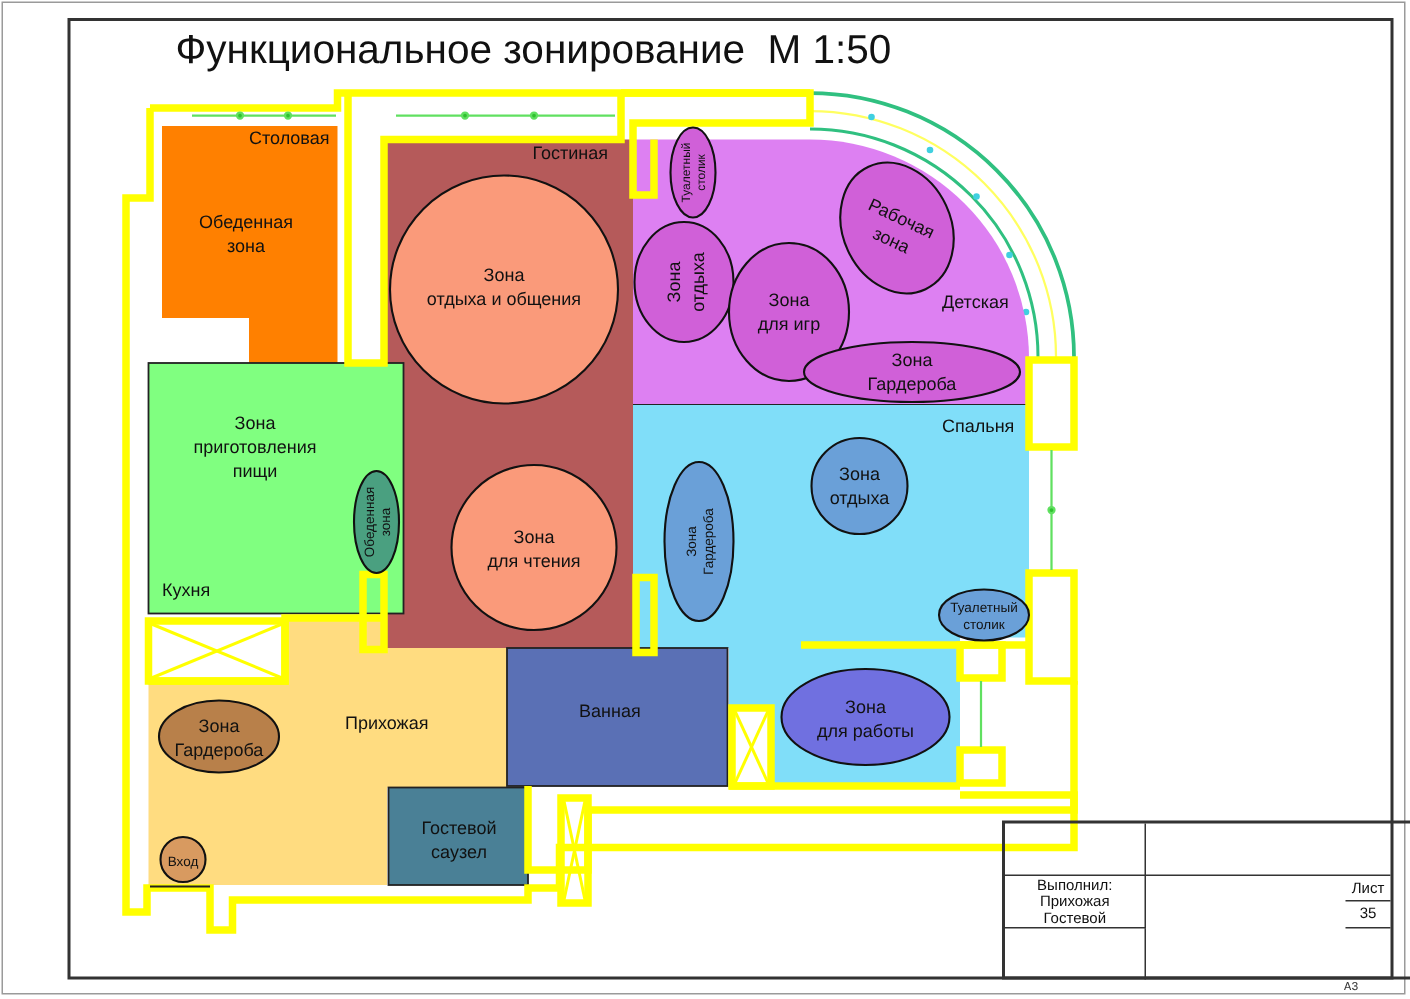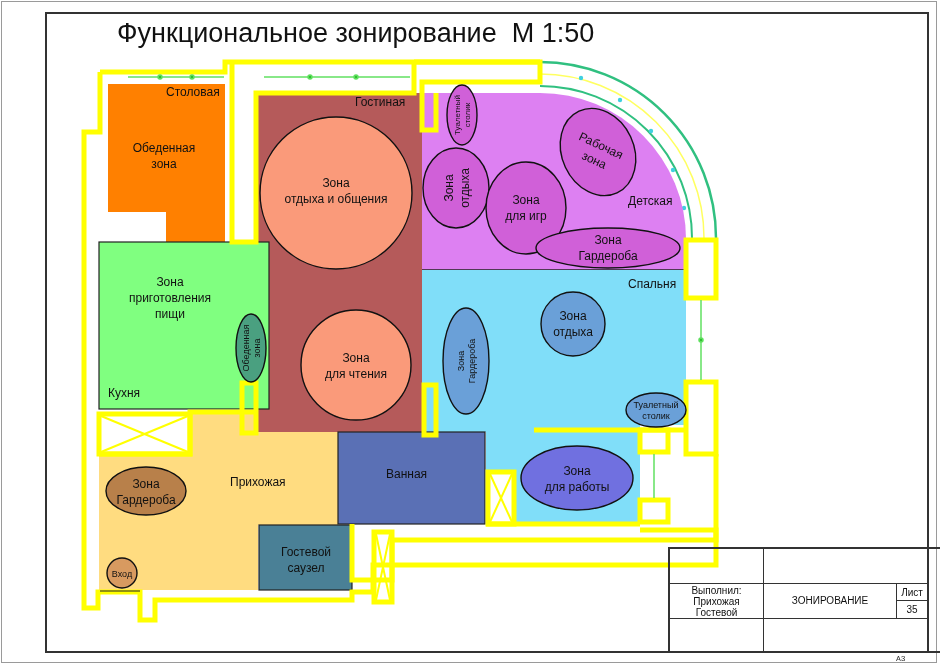--- a/index.html
+++ b/index.html
@@ -163,20 +163,19 @@
 </svg>
 
 <div class="stamp">
   <div class="cell" style="left:0;top:0;width:94px;height:35px;border-right-width:1.5px;border-bottom-width:1.5px;"></div>
   <div class="cell" style="left:94px;top:0;width:163px;height:35px;border-bottom-width:1.5px;"></div>
   <div class="cell" style="left:0;top:35px;width:94px;height:35px;border-right-width:1.5px;border-bottom-width:1.5px;padding-top:1px;line-height:11px;">
     <div>Выполнил:</div>
     <div>Прихожая</div>
     <div>Гостевой</div>
   </div>
-  <div class="cell" style="left:94px;top:35px;width:133px;height:35px;border-right-width:1.5px;border-bottom-width:1.5px;line-height:33px;">ЗОНИРОВАНИЕ</div>
   <div class="cell" style="left:227px;top:35px;width:30px;height:17px;border-bottom-width:1px;line-height:17px;">Лист</div>
   <div class="cell" style="left:227px;top:52px;width:30px;height:18px;border-bottom-width:1.5px;line-height:18px;">35</div>
   <div class="cell" style="left:0;top:70px;width:94px;height:34px;border-right-width:1.5px;"></div>
 </div>
 
 <div class="foot" style="left:748px;margin-top:26px;">Копировал</div>
 <div class="foot" style="left:896px;font-family:Liberation Mono, monospace;">А3</div>
 
 </body></html>

